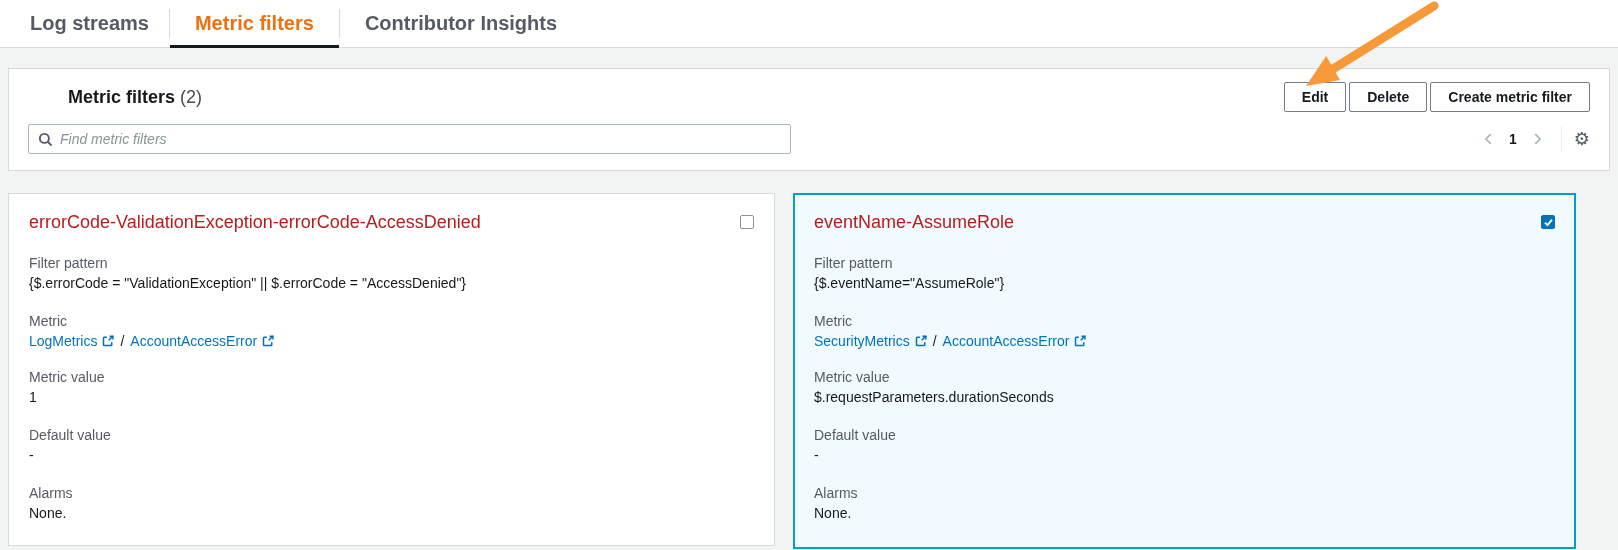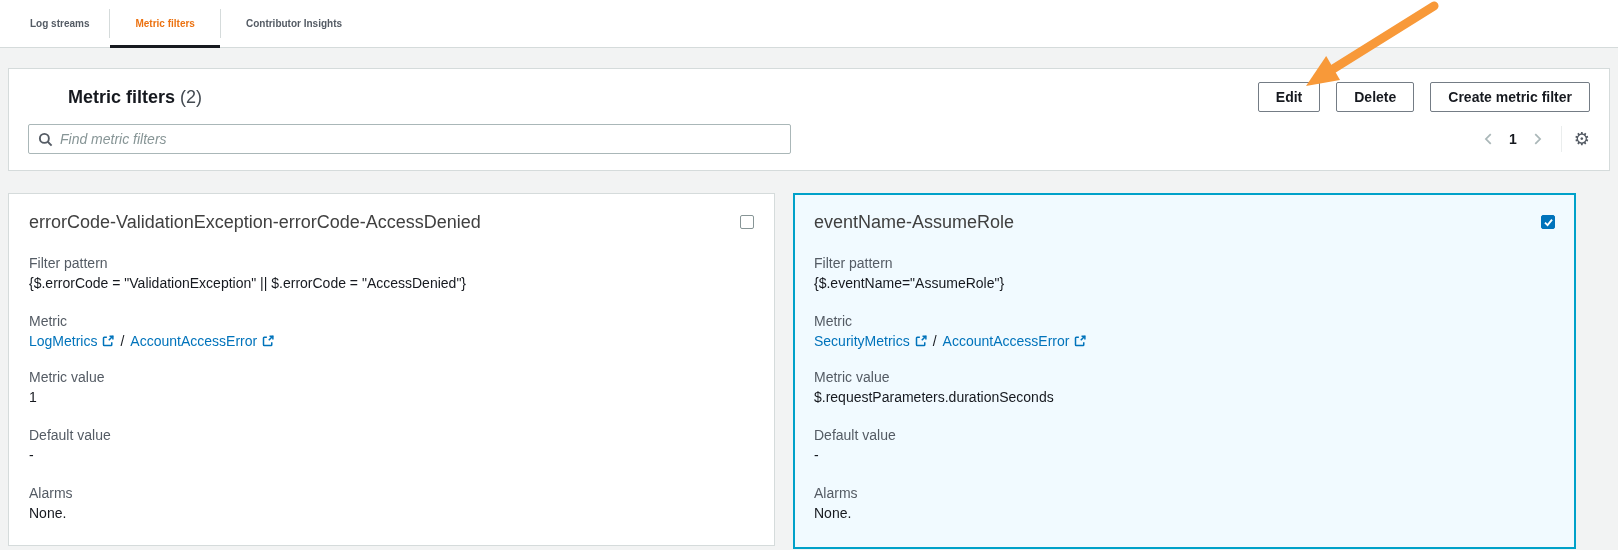--- a/index.html
+++ b/index.html
@@ -1,50 +1,50 @@
 <!DOCTYPE html>
 <html><head>
 <meta charset="utf-8">
 <style>
   * { margin:0; padding:0; box-sizing:border-box; }
   html,body { width:1618px; height:550px; overflow:hidden; }
   body { background:#f2f3f3; font-family:"Liberation Sans", sans-serif; color:#16191f; position:relative; }
 
   
   .tabbar { height:48px; background:#ffffff; border-bottom:1px solid #d5dbdb; display:flex; align-items:stretch; padding-left:30px; }
-  .tab { display:flex; align-items:center; padding:0 25px; font-size:10px; font-weight:700; color:#545b64; position:relative; cursor:pointer; white-space:nowrap; }
+  .tab { display:flex; align-items:center; padding:0 25px; font-size:20px; font-weight:700; color:#545b64; position:relative; cursor:pointer; white-space:nowrap; }
   .tab.first { padding-left:0; padding-right:20px; }
   .tab.active { color:#ec7211; }
   .tab.active::after { content:""; position:absolute; left:0; right:0; bottom:-1px; height:3px; background:#16191f; }
   .tab-divider { width:1px; background:#d5dbdb; margin:9px 0; }
 
   
   .panel { margin:20px 8px 0; background:#ffffff; border:1px solid #d5dbdb; padding:13px 19px 16px; }
   .row1 { display:flex; justify-content:space-between; align-items:center;margin-left:40px; }
   .page-title { font-size:18px; font-weight:700; color:#16191f; }
   .page-title .count { font-weight:400; color:#444b52; margin-left:5px; }
-  .btn-group { display:flex; gap:16px;justify-content:flex-end; }
+  .btn-group { display:flex; gap:3px;justify-content:flex-end; }
   .btn { height:30px; padding:0 17px; background:#fff; border:1px solid #747c85; border-radius:2px; font-family:inherit; font-size:14px; font-weight:700; color:#16191f; display:inline-flex; align-items:center; gap:8px; cursor:pointer; white-space:nowrap; }
   .row2 { margin-top:12px; display:flex; justify-content:space-between; align-items:center; }
   .search { width:763px; height:30px; border:1px solid #aab7b8; border-radius:2px; background:#fff; display:flex; align-items:center; padding:0 9px; gap:7px; }
   .search input { border:none; outline:none; flex:1; font-family:inherit; font-size:14px; color:#16191f; background:transparent; }
   .search input::placeholder { color:#879596; font-style:italic; }
   .pagination { display:flex; align-items:center; }
   .pg-btn { width:24px; height:24px; display:flex; align-items:center; justify-content:center; background:none; border:none; cursor:pointer; }
   .pg-num { font-size:14px; font-weight:700; margin:0 8px; }
   .pg-divider { width:1px; height:26px; background:#eaeded; margin:0 12px; }
   .gear { font-size:18px; color:#545b64; background:none; border:none; cursor:pointer; line-height:1; }
 
   
   .cards { display:flex; gap:18px; margin:22px 8px 0; align-items:flex-start; }
   .card { background:#fff; border:1px solid #d5dbdb; padding:15px 20px 20px; }
   .card.left { width:767px; height:353px; }
   .card.right { width:783px; height:356px; border:2px solid #00a1c9; background:#f1faff; padding:14px 19px 19px; }
   .card-head { display:flex; justify-content:space-between; align-items:flex-start; }
-  .card-title { font-size:18px; color:#404040; cursor:pointer; line-height:26px; }
+  .card-title { font-size:18px; color:#b91c1c; cursor:pointer; line-height:26px; }
   .checkbox { width:14px; height:14px; border:1px solid #879596; border-radius:2px; background:#fff; margin-top:6px; flex:none; cursor:pointer; }
   .checkbox.checked { background:#0073bb; border-color:#0073bb; display:flex; align-items:center; justify-content:center; }
   .field { margin-top:19px; }
   .field-label { font-size:14px; color:#545b64; line-height:19px; }
   .field-value { font-size:14px; color:#16191f; line-height:19px; margin-top:1px; }
   .metric-line { display:flex; align-items:center; gap:6px; margin-top:2px; }
   .link { color:#0073bb; font-size:14px; cursor:pointer; display:inline-flex; align-items:center; gap:5px; }
   .sep { color:#16191f; font-size:14px; }
 
   .arrow-overlay { position:absolute; top:0; left:1282px; pointer-events:none; }

